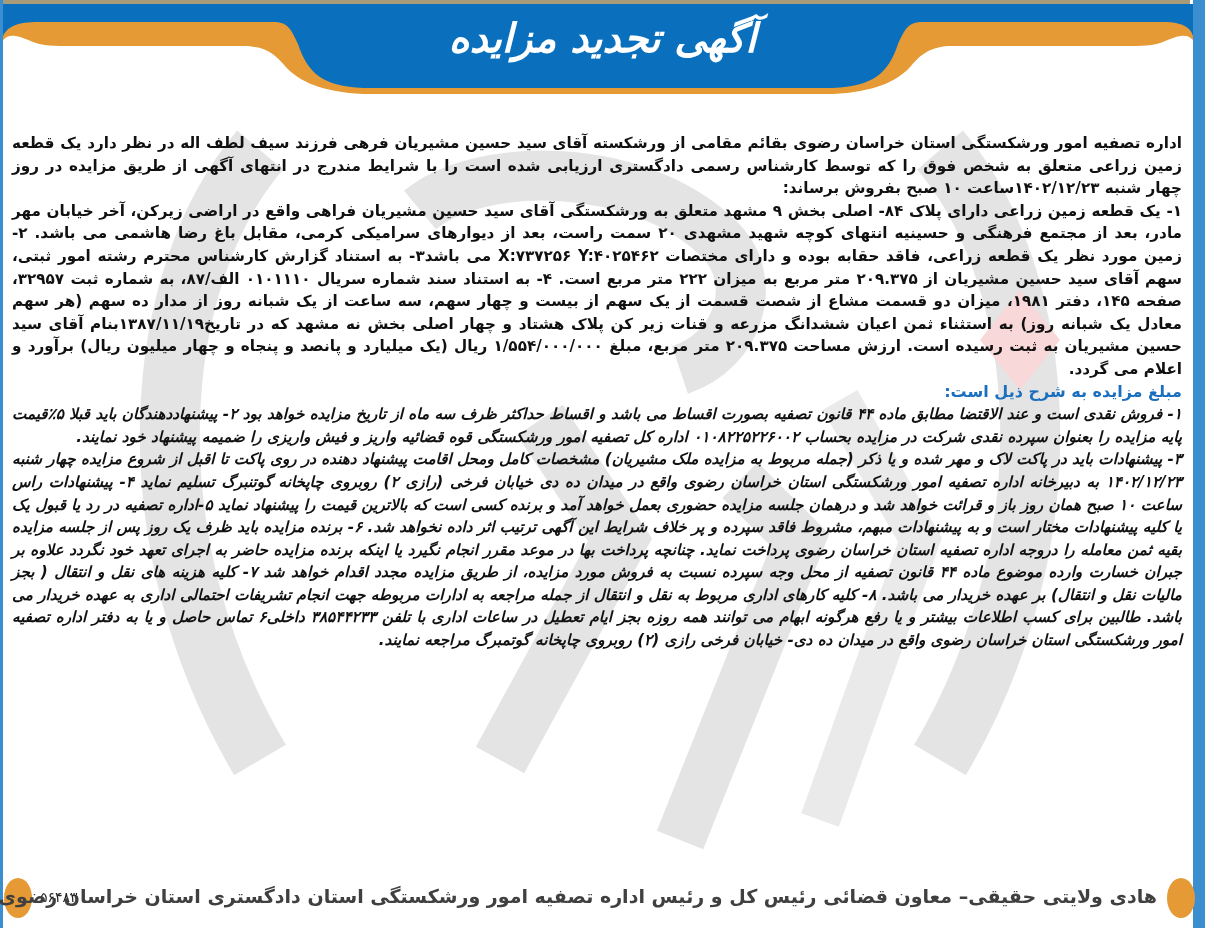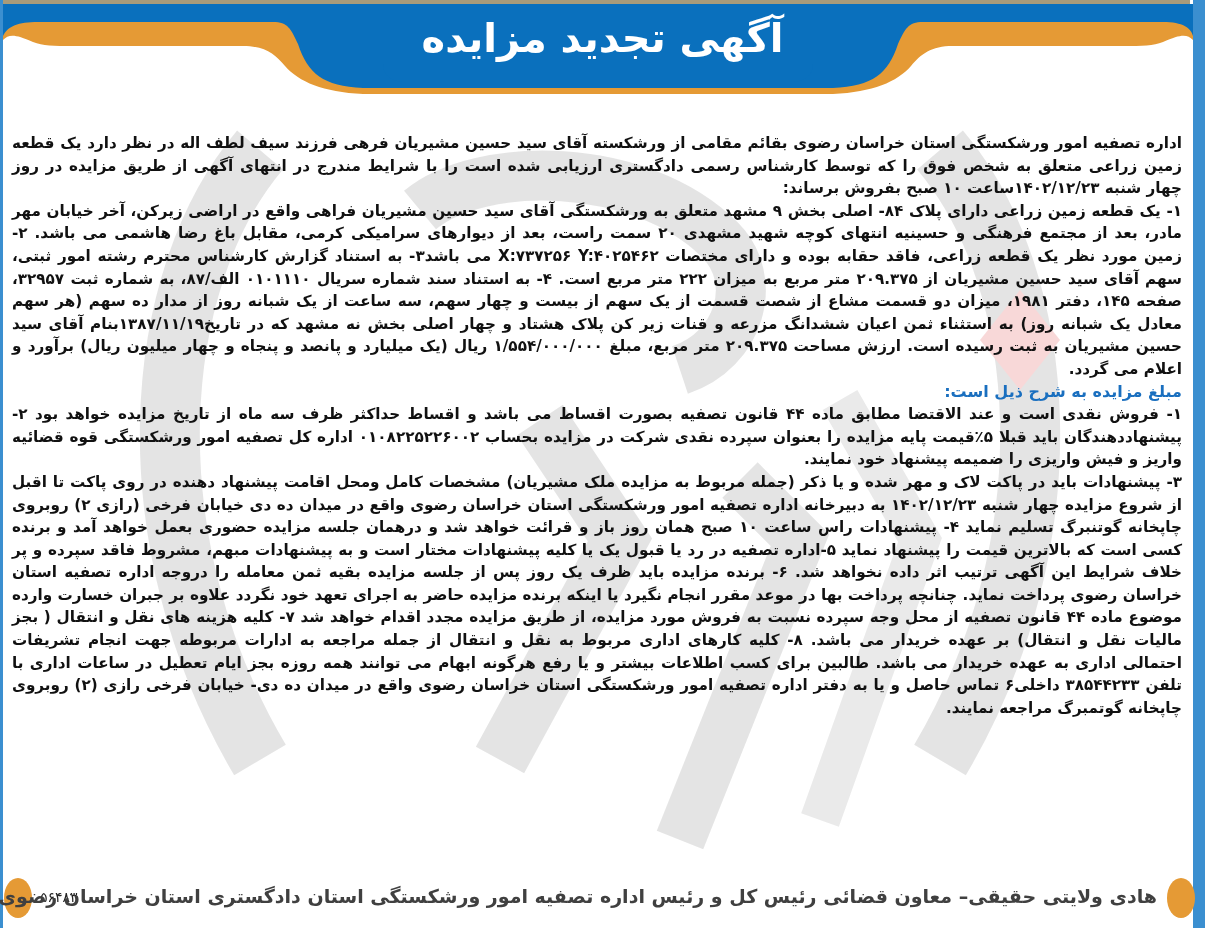--- a/index.html
+++ b/index.html
@@ -13,20 +13,21 @@
   .frame-right { position:absolute; right:0; top:0; width:12px; height:928px; background:#3b8fd0; }
   .frame-right-inner { position:absolute; right:12px; top:0; width:3px; height:928px; background:#ffffff; }
   .header-band {
     position:absolute; left:3px; top:4px; width:1190px; height:90px;
   }
   .header-band svg { display:block; }
   .title {
     position:absolute; left:0; top:10px; width:1205px; text-align:center;
     color:#ffffff; font-weight:bold; font-size:40px; line-height:56px;
     direction:rtl;
+    font-style:italic;
   }
   .watermark {
     position:absolute; left:120px; top:120px; width:960px; height:760px;
     pointer-events:none; opacity:0.55;
   }
   .content {
     position:absolute; left:12px; top:92px; width:1170px;
     direction:rtl; text-align:justify; text-align-last:right;
     font-size:15.2px; line-height:22.6px; color:#111;
     font-weight:bold;
@@ -83,21 +84,21 @@
   <path d="M420,300 L500,420 L380,640" stroke="#cfcfcf" stroke-width="55" fill="none"></path>
   <path d="M620,360 L680,420 L560,720" stroke="#cfcfcf" stroke-width="50" fill="none"></path>
   <path d="M720,280 L800,420 L700,700" stroke="#d9d9d9" stroke-width="40" fill="none"></path>
   <polygon points="900,170 940,220 900,270 860,220" fill="#f3b9b9"></polygon>
 </svg>
 
 <div class="content">
   <p>اداره تصفیه امور ورشکستگی استان خراسان رضوی بقائم مقامی از ورشکسته آقای سید حسین مشیریان فرهی فرزند سیف لطف اله در نظر دارد یک قطعه زمین زراعی متعلق به شخص فوق را که توسط کارشناس رسمی دادگستری ارزیابی شده است را با شرایط مندرج در انتهای آگهی از طریق مزایده در روز چهار شنبه ۱۴۰۲/۱۲/۲۳ساعت ۱۰ صبح بفروش برساند:</p>
   <p>۱- یک قطعه زمین زراعی دارای پلاک ۸۴- اصلی بخش ۹ مشهد متعلق به ورشکستگی آقای سید حسین مشیریان فراهی واقع در اراضی زیرکن، آخر خیابان مهر مادر، بعد از مجتمع فرهنگی و حسینیه انتهای کوچه شهید مشهدی ۲۰ سمت راست، بعد از دیوارهای سرامیکی کرمی، مقابل باغ رضا هاشمی می باشد. ۲- زمین مورد نظر یک قطعه زراعی، فاقد حقابه بوده و دارای مختصات X:۷۳۷۲۵۶ Y:۴۰۲۵۴۶۲ می باشد۳- به استناد گزارش کارشناس محترم رشته امور ثبتی، سهم آقای سید حسین مشیریان از ۲۰۹.۳۷۵ متر مربع به میزان ۲۲۲ متر مربع است. ۴- به استناد سند شماره سریال ۰۱۰۱۱۱۰ الف/۸۷، به شماره ثبت ۳۲۹۵۷، صفحه ۱۴۵، دفتر ۱۹۸۱، میزان دو قسمت مشاع از شصت قسمت از یک سهم از بیست و چهار سهم، سه ساعت از یک شبانه روز از مدار ده سهم (هر سهم معادل یک شبانه روز) به استثناء ثمن اعیان ششدانگ مزرعه و قنات زیر کن پلاک هشتاد و چهار اصلی بخش نه مشهد که در تاریخ۱۳۸۷/۱۱/۱۹بنام آقای سید حسین مشیریان به ثبت رسیده است. ارزش مساحت ۲۰۹.۳۷۵ متر مربع، مبلغ ۱/۵۵۴/۰۰۰/۰۰۰ ریال (یک میلیارد و پانصد و پنجاه و چهار میلیون ریال) برآورد و اعلام می گردد.</p>
   <p class="section-heading">مبلغ مزایده به شرح ذیل است:</p>
-  <p style="white-space:pre-line;">۱- فروش نقدی است و عند الاقتضا مطابق ماده ۴۴ قانون تصفیه بصورت اقساط می باشد و اقساط حداکثر ظرف سه ماه از تاریخ مزایده خواهد بود ۲- پیشنهاددهندگان باید قبلا ۵٪قیمت پایه مزایده را بعنوان سپرده نقدی شرکت در مزایده بحساب ۰۱۰۸۲۲۵۲۲۶۰۰۲ اداره کل تصفیه امور ورشکستگی قوه قضائیه واریز و فیش واریزی را ضمیمه پیشنهاد خود نمایند.
+  <p style="white-space:pre-line;font-style:italic;">۱- فروش نقدی است و عند الاقتضا مطابق ماده ۴۴ قانون تصفیه بصورت اقساط می باشد و اقساط حداکثر ظرف سه ماه از تاریخ مزایده خواهد بود ۲- پیشنهاددهندگان باید قبلا ۵٪قیمت پایه مزایده را بعنوان سپرده نقدی شرکت در مزایده بحساب ۰۱۰۸۲۲۵۲۲۶۰۰۲ اداره کل تصفیه امور ورشکستگی قوه قضائیه واریز و فیش واریزی را ضمیمه پیشنهاد خود نمایند.
 ۳- پیشنهادات باید در پاکت لاک و مهر شده و یا ذکر (جمله مربوط به مزایده ملک مشیریان) مشخصات کامل ومحل اقامت پیشنهاد دهنده در روی پاکت تا اقبل از شروع مزایده چهار شنبه ۱۴۰۲/۱۲/۲۳ به دبیرخانه اداره تصفیه امور ورشکستگی استان خراسان رضوی واقع در میدان ده دی خیابان فرخی (رازی ۲) روبروی چاپخانه گوتنبرگ تسلیم نماید ۴- پیشنهادات راس ساعت ۱۰ صبح همان روز باز و قرائت خواهد شد و درهمان جلسه مزایده حضوری بعمل خواهد آمد و برنده کسی است که بالاترین قیمت را پیشنهاد نماید ۵-اداره تصفیه در رد یا قبول یک یا کلیه پیشنهادات مختار است و به پیشنهادات مبهم، مشروط فاقد سپرده و پر خلاف شرایط این آگهی ترتیب اثر داده نخواهد شد. ۶- برنده مزایده باید ظرف یک روز پس از جلسه مزایده بقیه ثمن معامله را دروجه اداره تصفیه استان خراسان رضوی پرداخت نماید. چنانچه پرداخت بها در موعد مقرر انجام نگیرد یا اینکه برنده مزایده حاضر به اجرای تعهد خود نگردد علاوه بر جبران خسارت وارده موضوع ماده ۴۴ قانون تصفیه از محل وجه سپرده نسبت به فروش مورد مزایده، از طریق مزایده مجدد اقدام خواهد شد ۷- کلیه هزینه های نقل و انتقال ( بجز مالیات نقل و انتقال) بر عهده خریدار می باشد. ۸- کلیه کارهای اداری مربوط به نقل و انتقال از جمله مراجعه به ادارات مربوطه جهت انجام تشریفات احتمالی اداری به عهده خریدار می باشد. طالبین برای کسب اطلاعات بیشتر و یا رفع هرگونه ابهام می توانند همه روزه بجز ایام تعطیل در ساعات اداری با تلفن ۳۸۵۴۴۲۳۳ داخلی۶ تماس حاصل و یا به دفتر اداره تصفیه امور ورشکستگی استان خراسان رضوی واقع در میدان ده دی- خیابان فرخی رازی (۲) روبروی چاپخانه گوتمبرگ مراجعه نمایند.</p>
 </div>
 
 <div class="footer">
   <div class="footer-dot-left"></div>
   <div class="footer-code">۵۶۴۸۳</div>
   <div class="footer-signature">هادی ولایتی حقیقی– معاون قضائی رئیس کل و رئیس اداره تصفیه امور ورشکستگی استان دادگستری استان خراسان رضوی</div>
   <div class="footer-dot-right"></div>
 </div>
 

